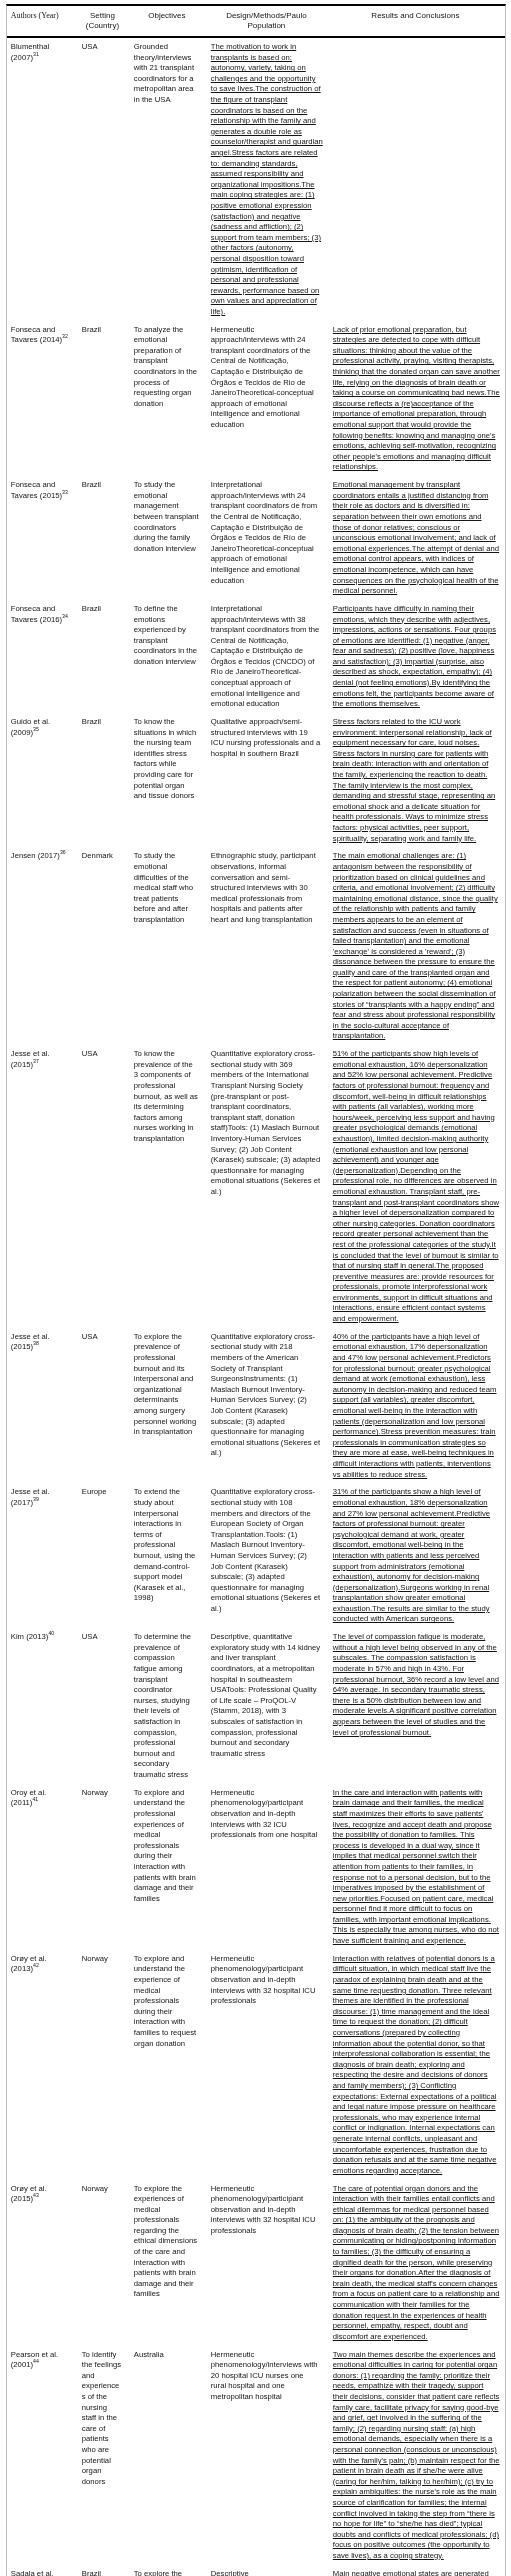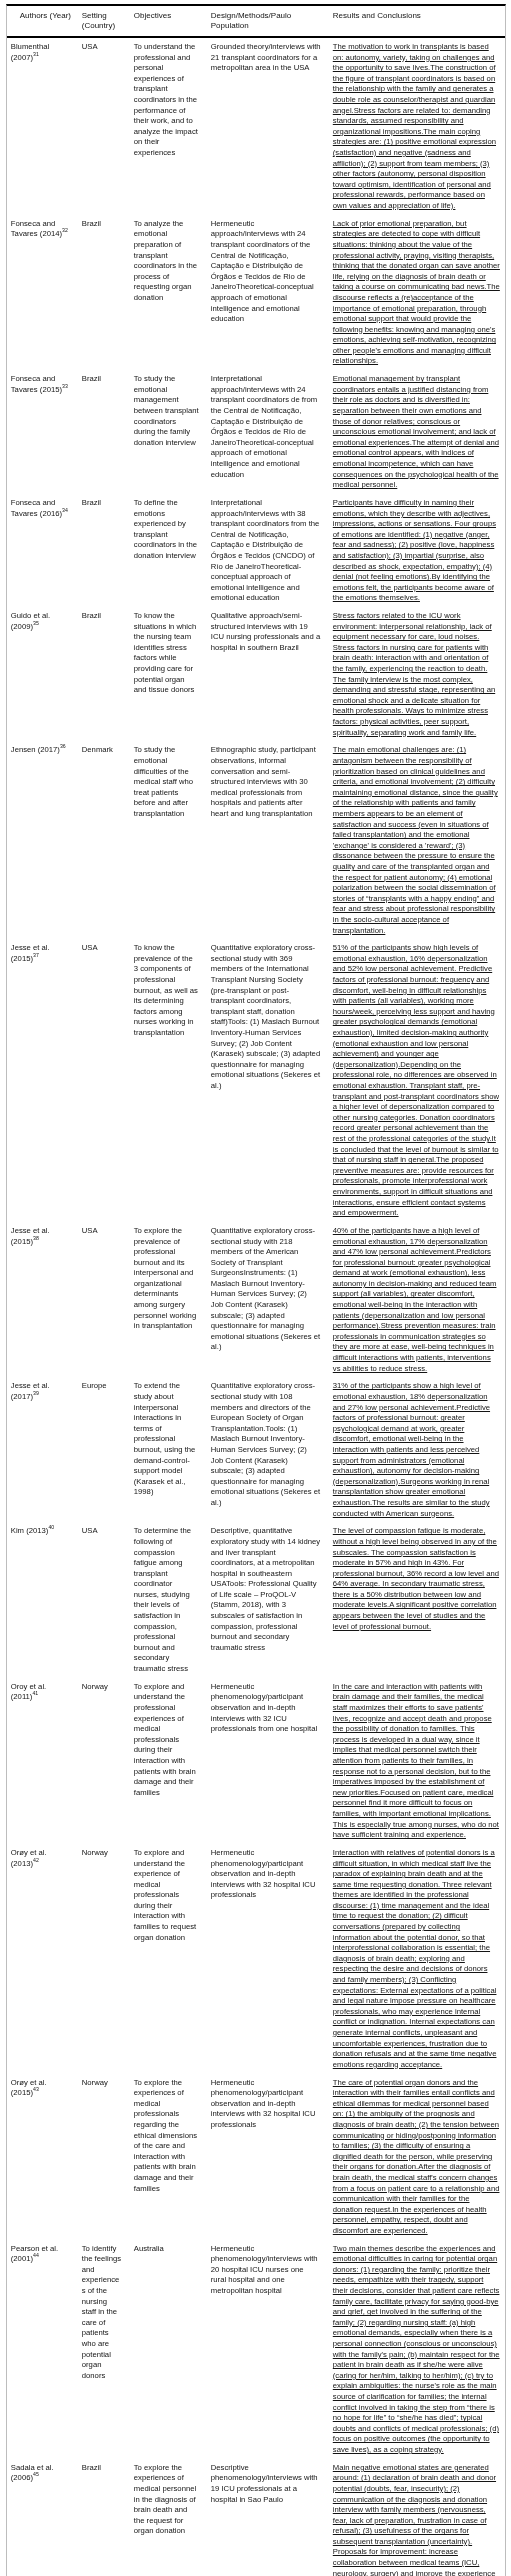--- a/index.html
+++ b/index.html
@@ -26,23 +26,25 @@
     display: grid;
     grid-template-columns: 71px 52px 77px 122px 1fr;
     border-bottom: 2.1px solid #000000;
     padding: 3.1px 0 4.1px 0;
   }
   .th {
     font-size: 8px;
     line-height: 10.3px;
     font-weight: normal;
     padding: 2.1px 7.2px 1px 3.6px;
+    text-align: center;
   }
   .th.first {
-    text-align: right;
+    text-align: left;
+    font-family: Liberation Serif, serif;
   }
   .tbody {
     display: block;
   }
   .tr {
     display: grid;
     grid-template-columns: 71px 52px 77px 122px 1fr;
   }
   .td {
     font-size: 7.7px;
@@ -71,21 +73,20 @@
       <div class="th">Objectives</div>
       <div class="th">Design/Methods/Paulo Population</div>
       <div class="th">Results and Conclusions</div>
     </div>
     <div class="tbody">
   <div class="tr">
     <div class="td">
       <span>Blumenthal (2007)</span><sup>31</sup>
     </div>
     <div class="td">USA</div>
-    <div class="td">To understand the professional and personal experiences of transplant coordinators in the performance of their work, and to analyze the impact on their experiences</div>
     <div class="td">Grounded theory/interviews with 21 transplant coordinators for a metropolitan area in the USA</div>
     <div class="td results">The motivation to work in transplants is based on: autonomy, variety, taking on challenges and the opportunity to save lives.The construction of the figure of transplant coordinators is based on the relationship with the family and generates a double role as counselor/therapist and guardian angel.Stress factors are related to: demanding standards, assumed responsibility and organizational impositions.The main coping strategies are: (1) positive emotional expression (satisfaction) and negative (sadness and affliction); (2) support from team members; (3) other factors (autonomy, personal disposition toward optimism, identification of personal and professional rewards, performance based on own values and appreciation of life).</div>
   </div>
 
   <div class="tr">
     <div class="td">
       <span>Fonseca and Tavares (2014)</span><sup>32</sup>
     </div>
     <div class="td">Brazil</div>
     <div class="td">To analyze the emotional preparation of transplant coordinators in the process of requesting organ donation</div>
@@ -161,21 +162,21 @@
     <div class="td">To extend the study about interpersonal interactions in terms of professional burnout, using the demand-control-support model (Karasek et al., 1998)</div>
     <div class="td">Quantitative exploratory cross-sectional study with 108 members and directors of the European Society of Organ Transplantation.Tools: (1) Maslach Burnout Inventory-Human Services Survey; (2) Job Content (Karasek) subscale; (3) adapted questionnaire for managing emotional situations (Sekeres et al.)</div>
     <div class="td results">31% of the participants show a high level of emotional exhaustion, 18% depersonalization and 27% low personal achievement.Predictive factors of professional burnout: greater psychological demand at work, greater discomfort, emotional well-being in the interaction with patients and less perceived support from administrators (emotional exhaustion), autonomy for decision-making (depersonalization).Surgeons working in renal transplantation show greater emotional exhaustion.The results are similar to the study conducted with American surgeons.</div>
   </div>
 
   <div class="tr">
     <div class="td">
       <span>Kim (2013)</span><sup>40</sup>
     </div>
     <div class="td">USA</div>
-    <div class="td">To determine the following of compassion fatigue among transplant coordinator nurses, studying their levels of satisfaction in compassion, professional burnout and secondary traumatic stress</div>
+    <div class="td">To determine the prevalence of compassion fatigue among transplant coordinator nurses, studying their levels of satisfaction in compassion, professional burnout and secondary traumatic stress</div>
     <div class="td">Descriptive, quantitative exploratory study with 14 kidney and liver transplant coordinators, at a metropolitan hospital in southeastern USATools: Professional Quality of Life scale – ProQOL-V (Stamm, 2018), with 3 subscales of satisfaction in compassion, professional burnout and secondary traumatic stress</div>
     <div class="td results">The level of compassion fatigue is moderate, without a high level being observed in any of the subscales. The compassion satisfaction is moderate in 57% and high in 43%. For professional burnout, 36% record a low level and 64% average. In secondary traumatic stress, there is a 50% distribution between low and moderate levels.A significant positive correlation appears between the level of studies and the level of professional burnout.</div>
   </div>
 
   <div class="tr">
     <div class="td">
       <span>Oroy et al. (2011)</span><sup>41</sup>
     </div>
     <div class="td">Norway</div>
     <div class="td">To explore and understand the professional experiences of medical professionals during their interaction with patients with brain damage and their families</div>

